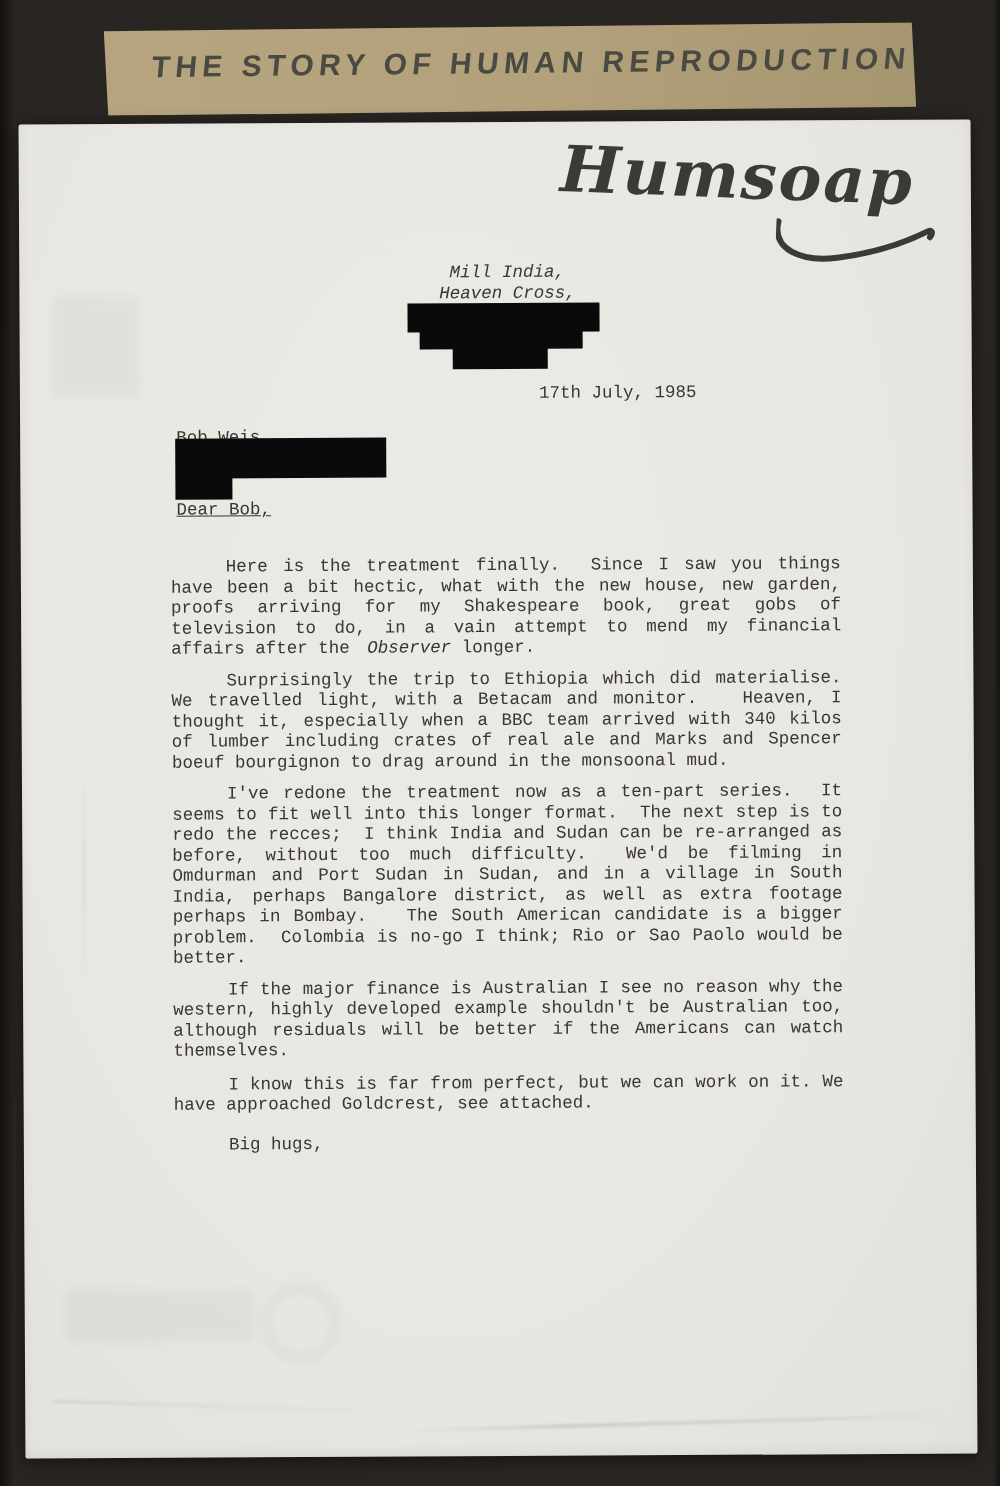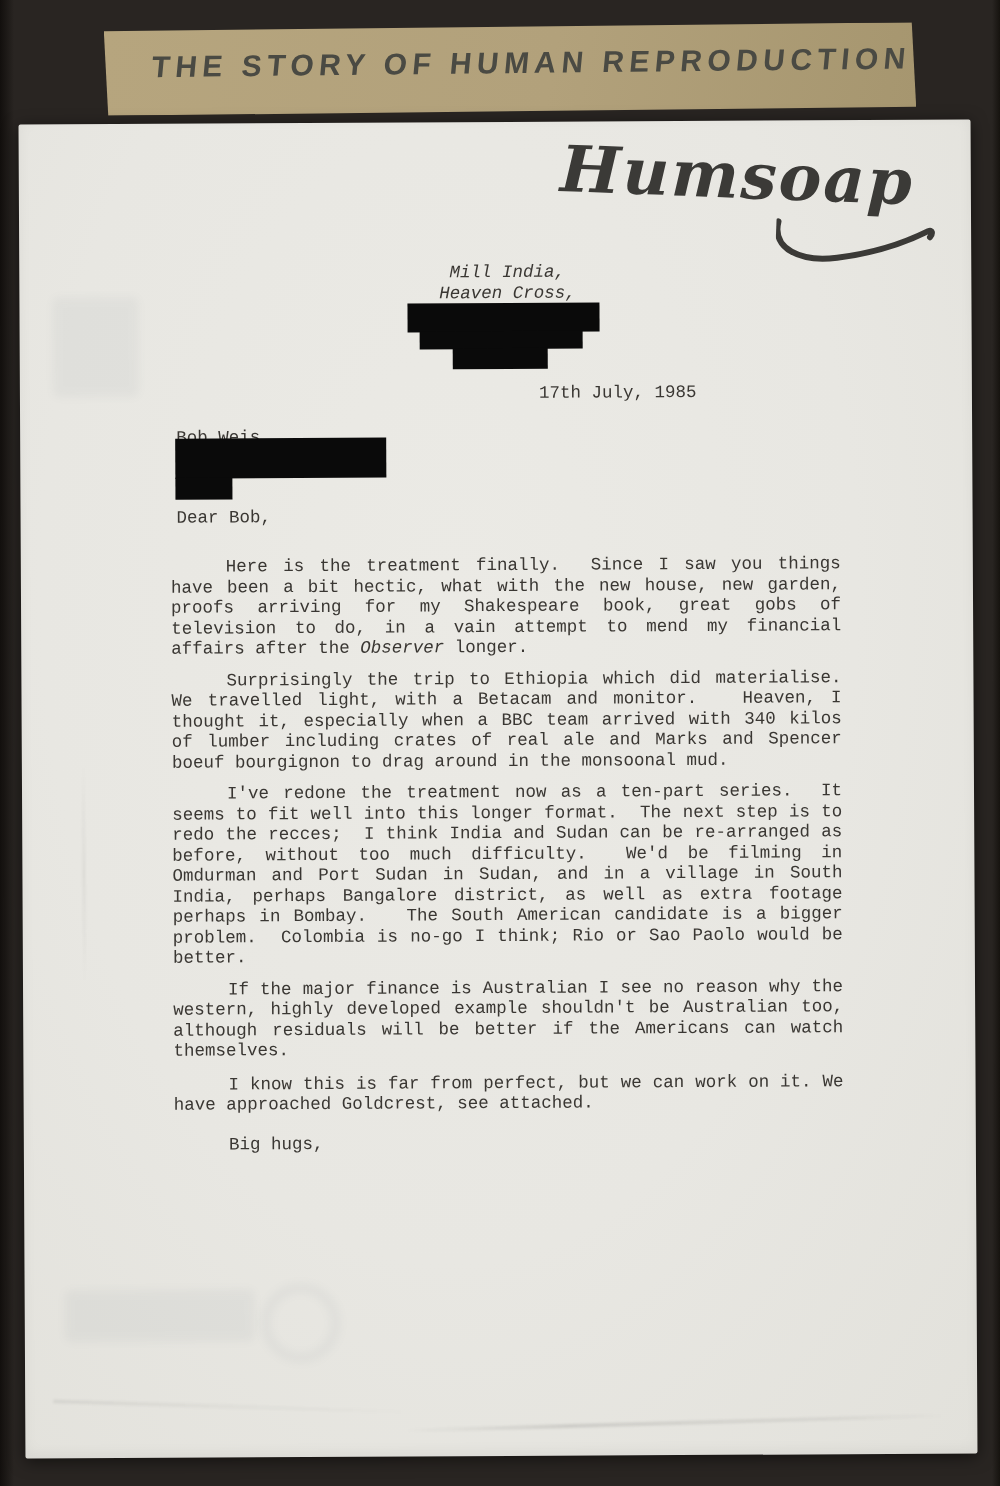--- a/index.html
+++ b/index.html
@@ -34,36 +34,36 @@
   .humsoap{position:absolute;left:540px;top:18px;width:400px;height:140px;
         transform:rotate(2.5deg);color:#3b3a37;}
   .humsoap .word{font-family:"DejaVu Serif",serif;font-style:italic;font-weight:bold;
         font-size:64px;letter-spacing:2px;}
   .humsoap svg{position:absolute;left:218px;top:76px;}
 
   .letterhead{position:absolute;left:368px;top:140px;width:240px;text-align:center;
         font-style:italic;}
   .date-line{position:absolute;left:519px;top:261px;white-space:nowrap;}
   .recipient{position:absolute;left:156px;top:304px;}
-  .salutation{position:absolute;left:156px;top:384px;}
+  .salutation{position:absolute;left:156px;top:376px;text-decoration:underline;}
 
   .redact{position:absolute;background:#0a0a0a;}
   .redact.r1{left:388px;top:181px;width:192px;height:29px;}
   .redact.r2{left:400px;top:209px;width:163px;height:18px;}
   .redact.r3{left:433px;top:226px;width:95px;height:21px;}
   .redact.rA{left:155px;top:315px;width:211px;height:40px;}
   .redact.rB{left:155px;top:354px;width:57px;height:22px;}
 
   .body-col{position:absolute;left:150px;top:433px;width:670px;}
   .body-col p{margin:0 0 11px 0;text-align:justify;text-justify:inter-word;
         white-space:pre-wrap;text-indent:55px;}
   .body-col p.p4{margin-bottom:13px;}
   .body-col p.p5{margin-bottom:19px;}
   .body-col p.closing{text-align:left;margin:0;}
-  .body-col i{font-style:italic;}
+  .body-col i{font-style:italic;margin-left:7px;}
 
   
   .ghost{position:absolute;filter:blur(4px);opacity:0.055;background:#5c6a74;border-radius:6px;}
   .ghost.g-top{left:33px;top:173px;width:86px;height:100px;}
   .ghost.g-bottom{left:40px;top:1166px;width:190px;height:52px;}
   .ghost.g-ring{left:236px;top:1160px;width:60px;height:60px;background:transparent;
         border:10px solid #5c6a74;border-radius:50%;}
 
   
   .crease{position:absolute;height:4px;filter:blur(1px);}

